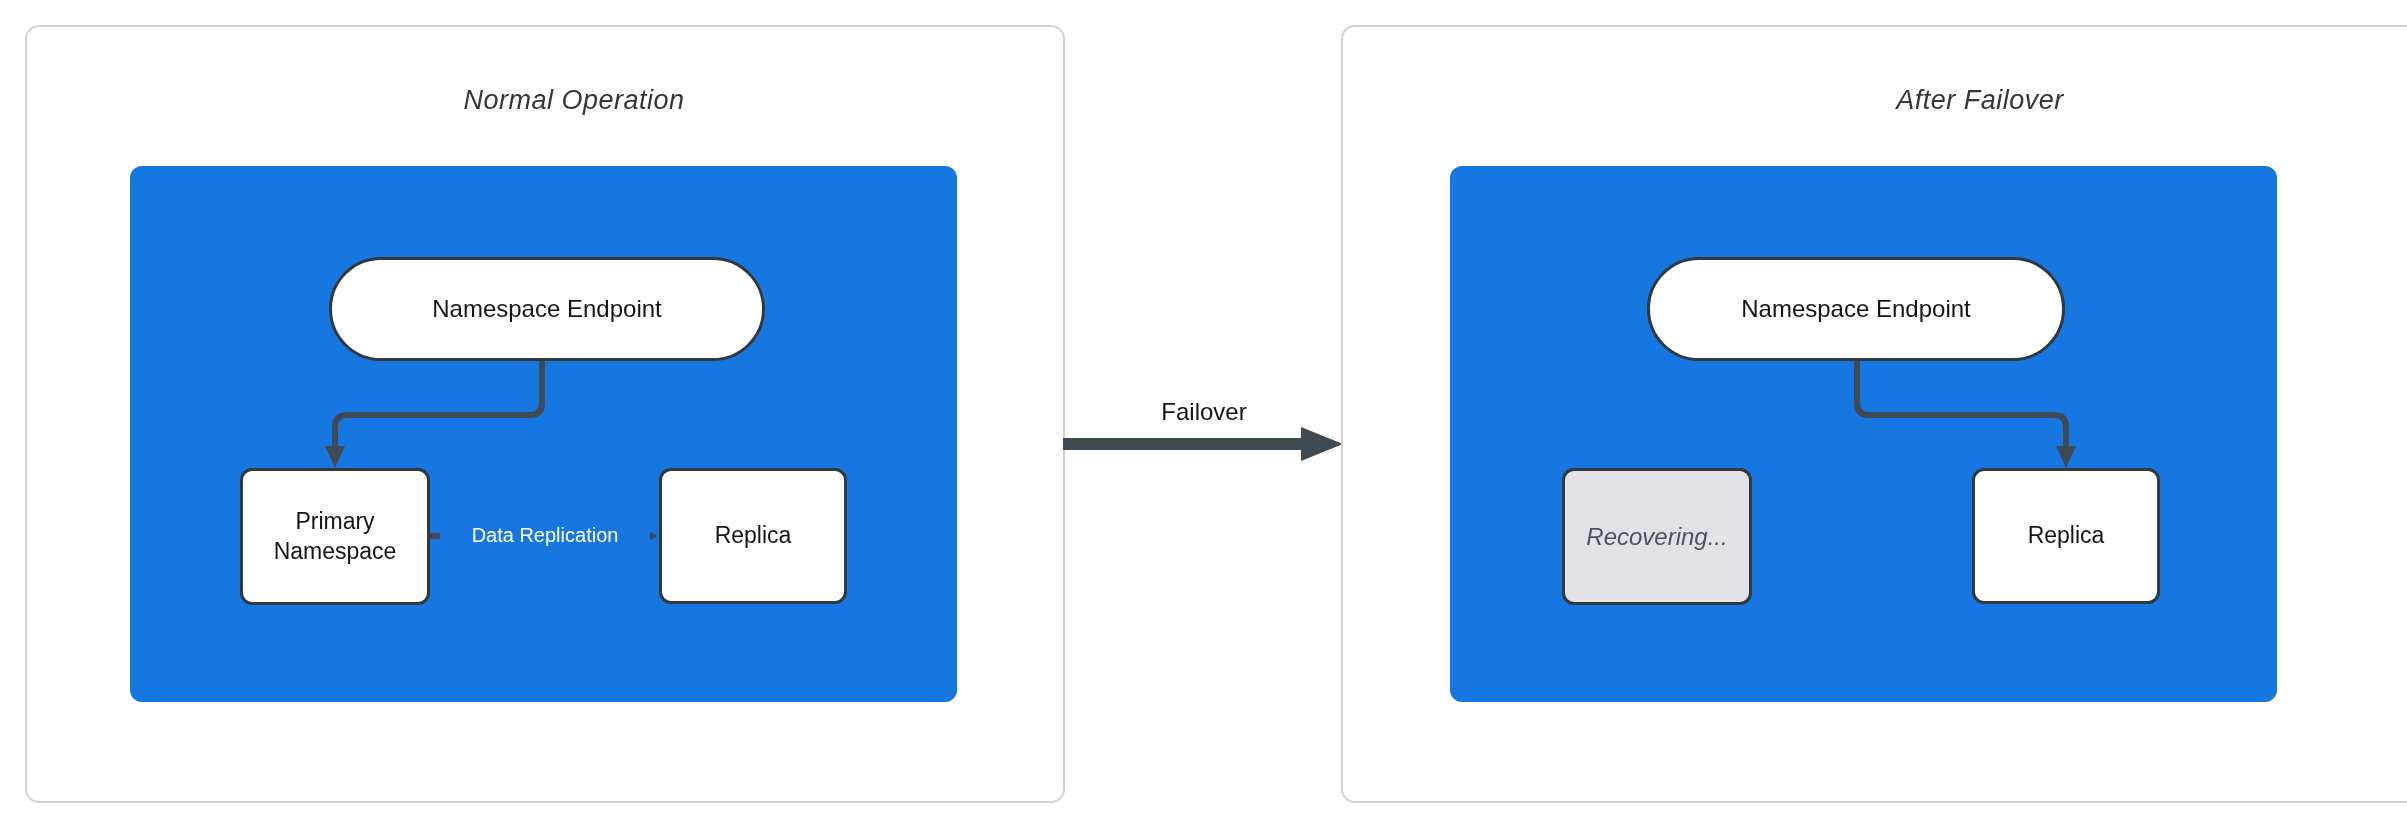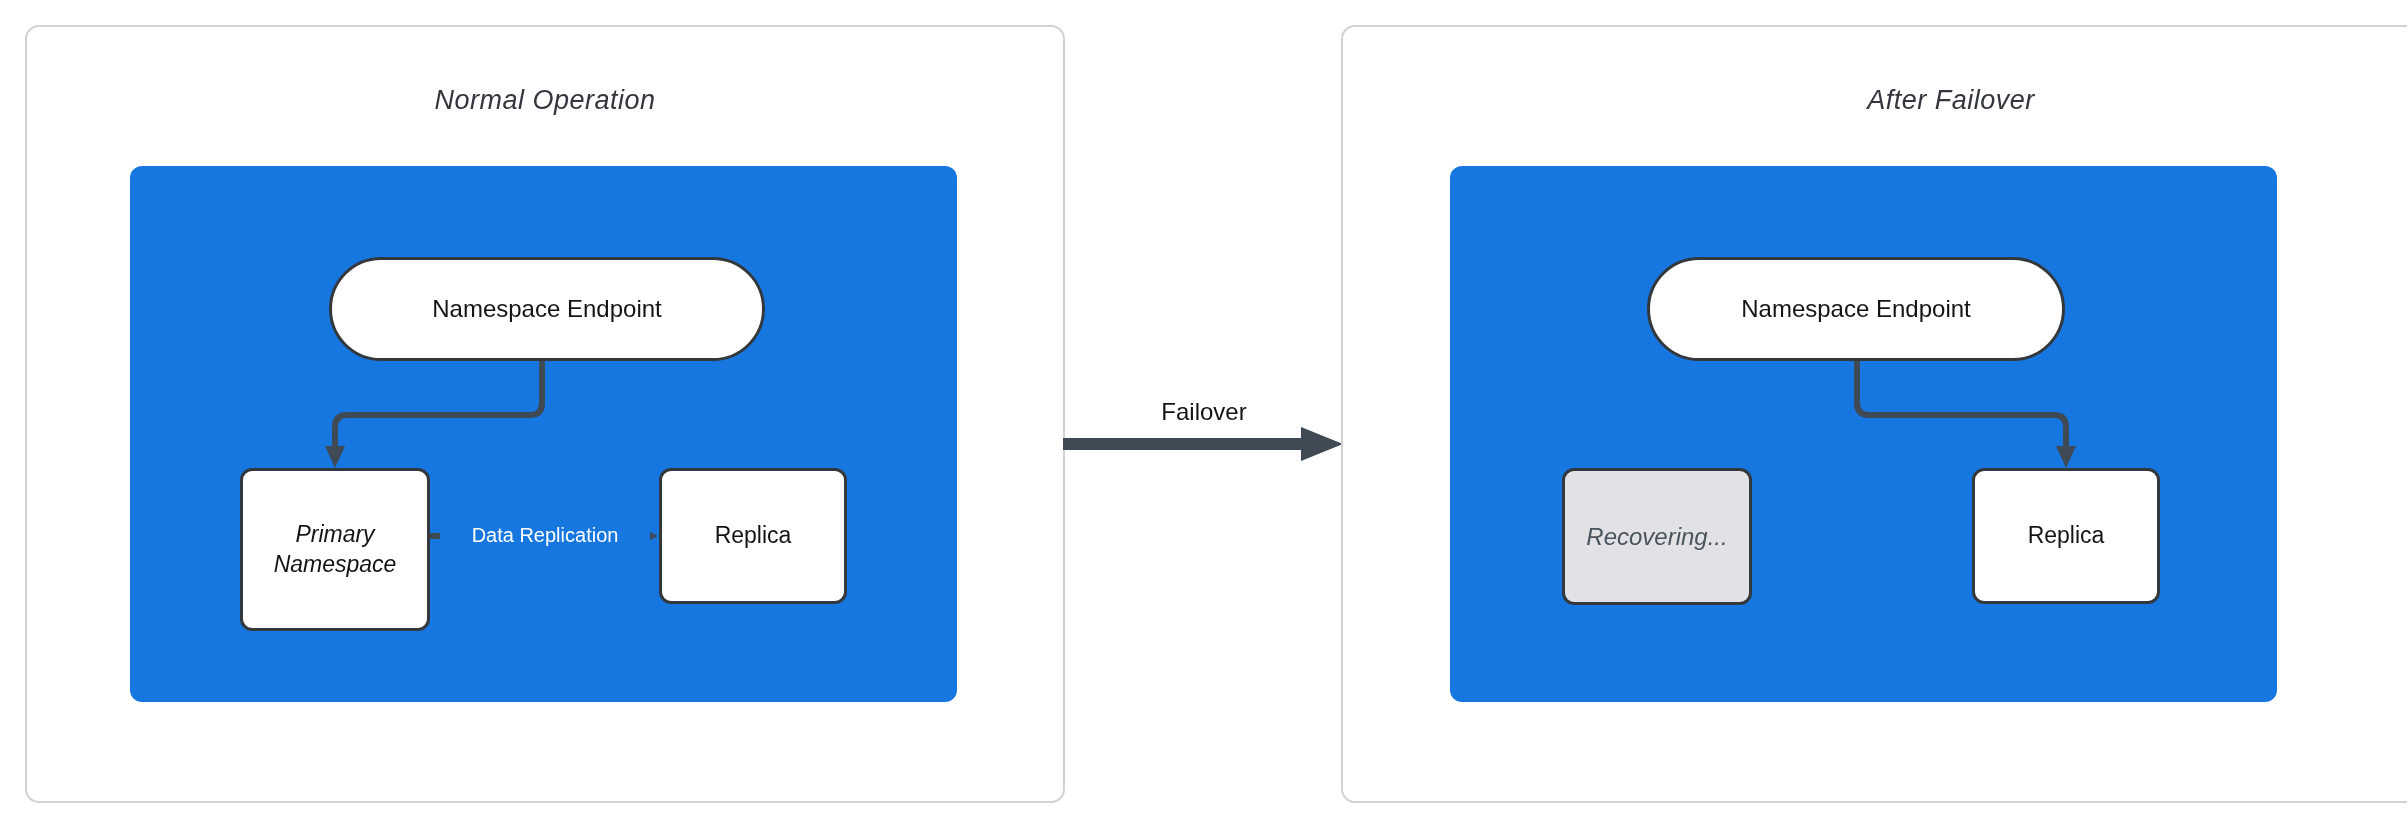--- a/index.html
+++ b/index.html
@@ -29,20 +29,21 @@
   .panel-title {
     position: absolute;
     top: 58px;
     left: 0;
     width: 100%;
     text-align: center;
     font-style: italic;
     font-size: 27px;
     color: #33373d;
     letter-spacing: 0.5px;
+    padding-left: 29px;
   }
   .blue-box {
     position: absolute;
     top: 139px;
     width: 827px;
     height: 536px;
     background: #1777e1;
     border-radius: 12px;
   }
   .panel.left  .blue-box { left: 103px; }
@@ -68,21 +69,21 @@
     font-size: 24px;
   }
   .panel.left  .pill { left: 199px; width: 436px; }
   .panel.right .pill { left: 197px; width: 418px; }
 
   .small-node {
     top: 302px;
     border-radius: 12px;
     padding: 8px 18px;
   }
-  .node-primary      { left: 110px; width: 190px; height: 163px; font-style: italic; }
+  .node-primary      { left: 110px; width: 190px; height: 137px; }
   .node-replica-l    { left: 529px; width: 188px; height: 136px; }
   .node-recovering   { left: 112px; width: 190px; height: 137px;
                        background: #e2e2e6; color: #4a545e;
                        font-style: italic; font-size: 24px; }
   .node-replica-r    { left: 522px; width: 188px; height: 136px; }
 
   .connector-svg {
     position: absolute;
     left: 0; top: 0;
     width: 827px; height: 536px;

